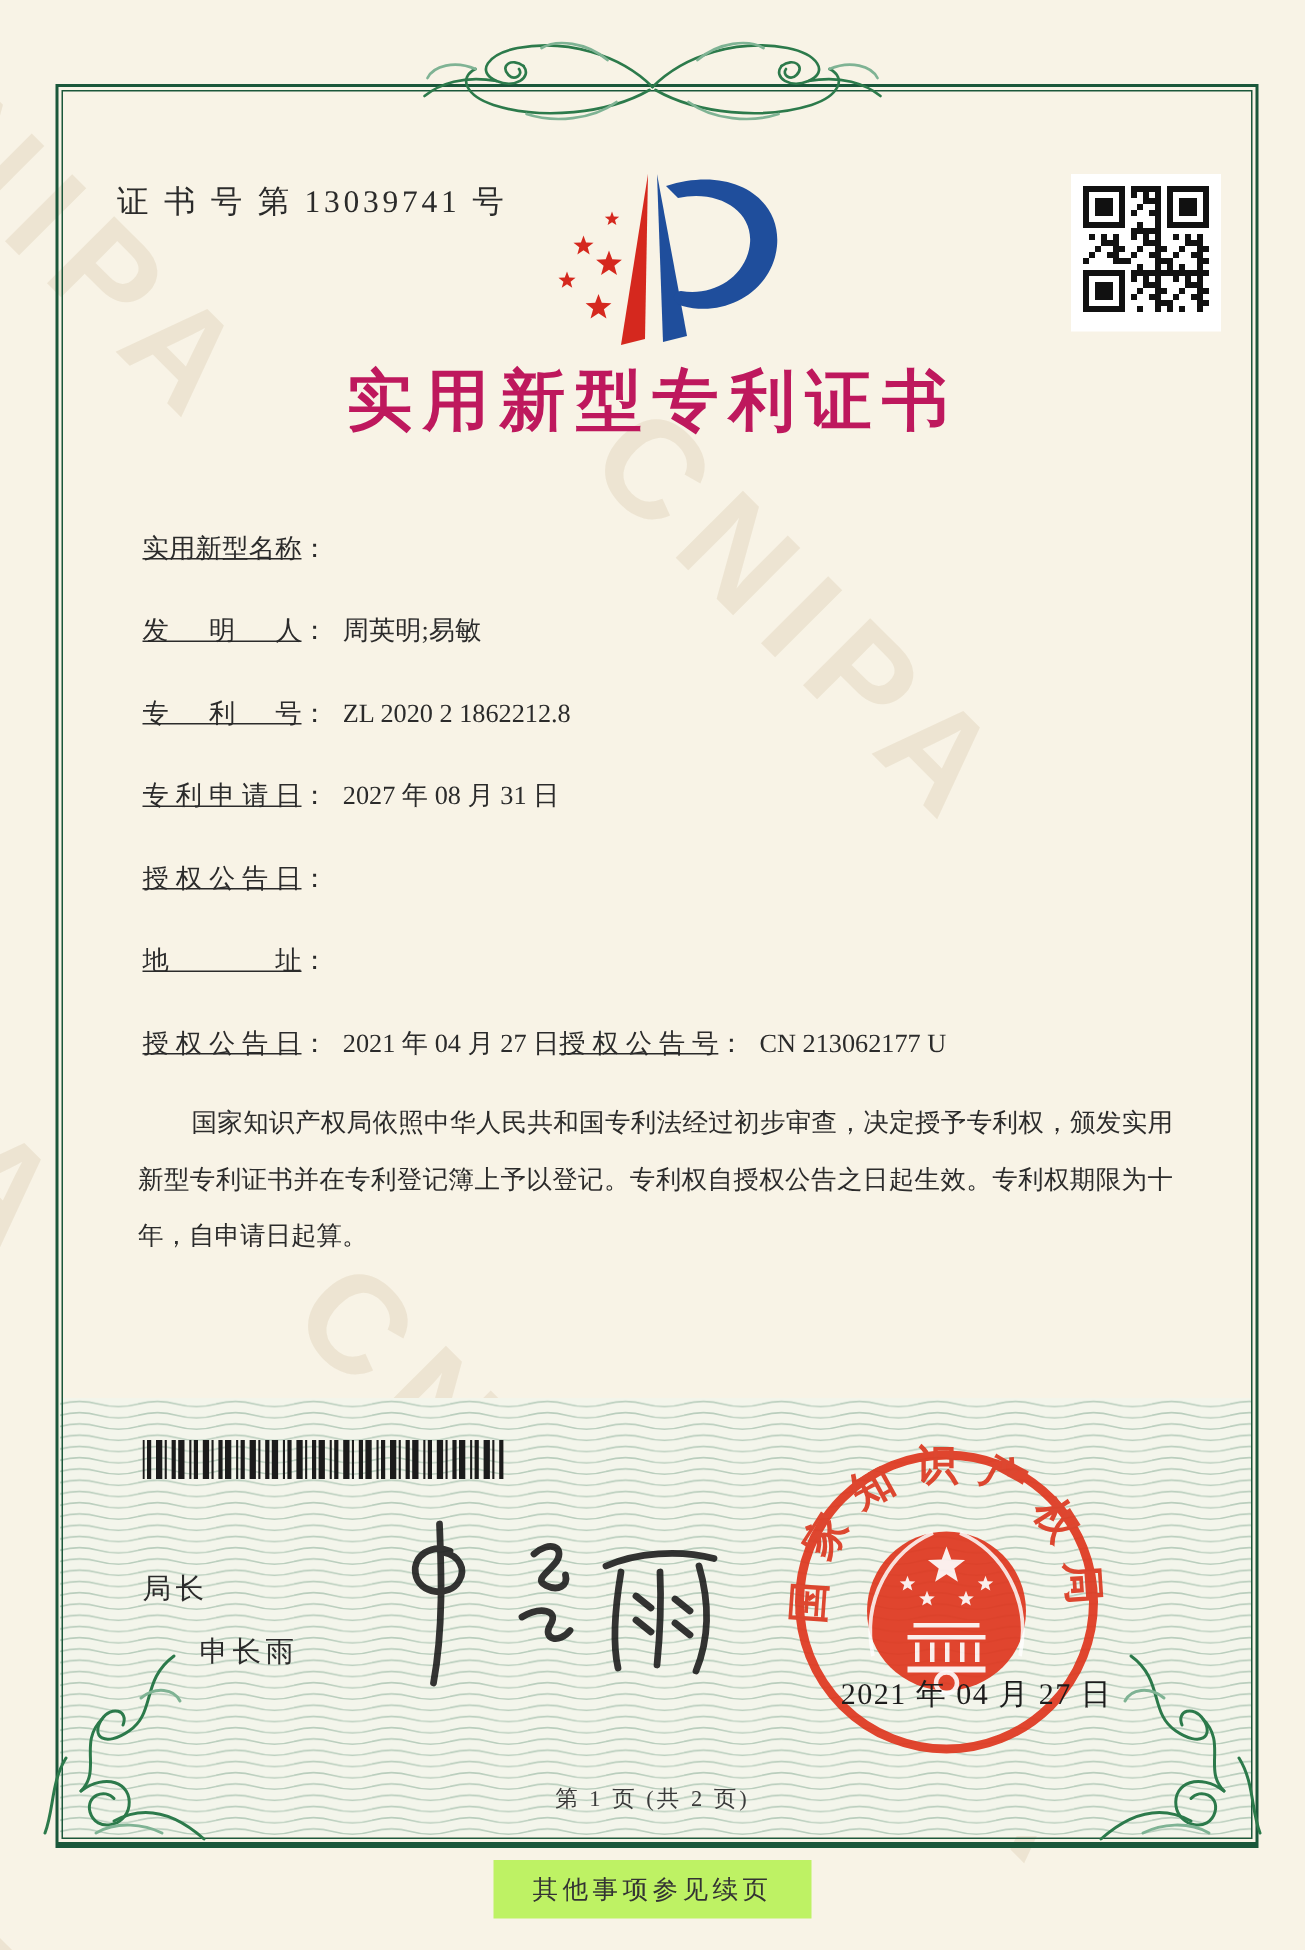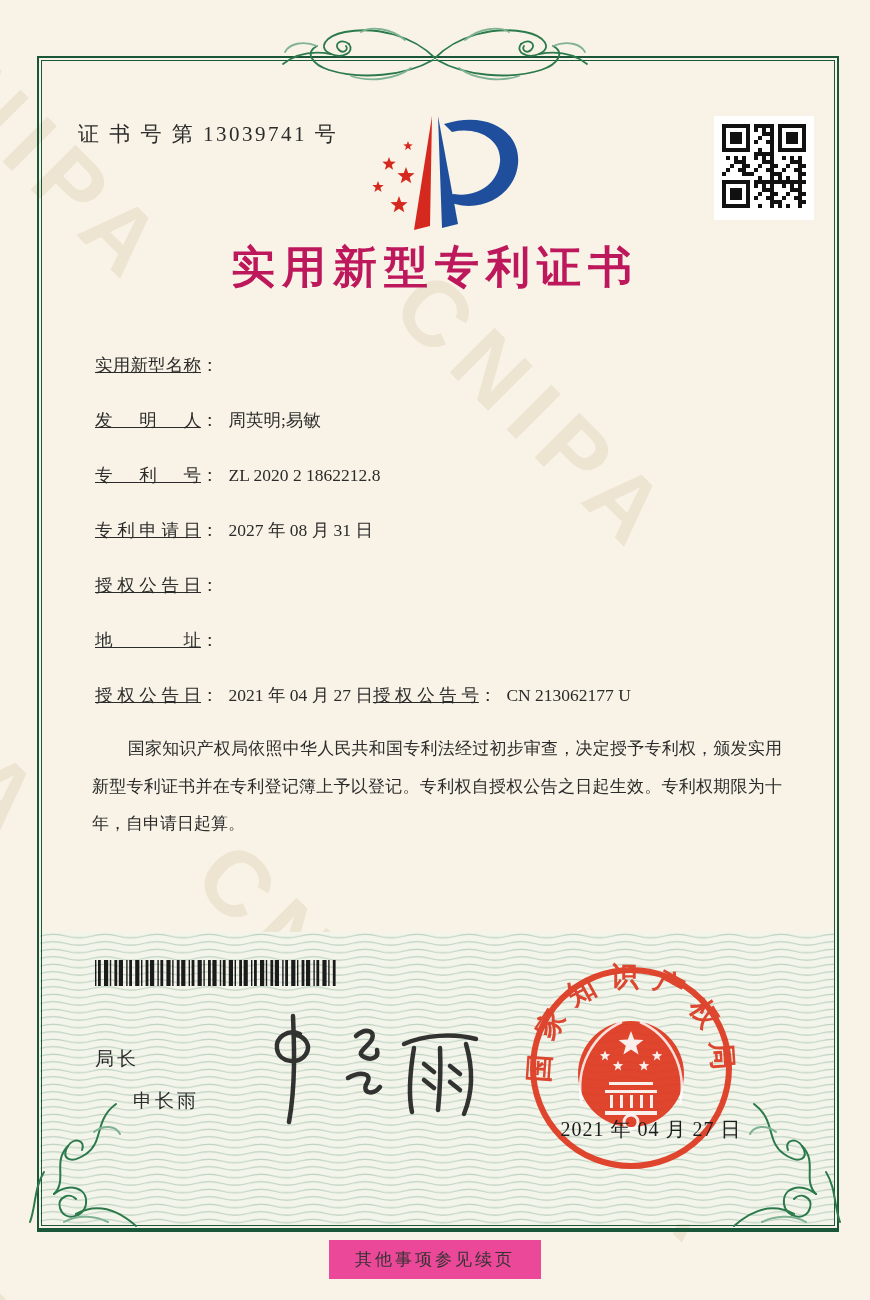--- a/index.html
+++ b/index.html
@@ -51,21 +51,21 @@
   #signature{position:absolute;left:248px;top:1012px;z-index:3;}
 
   .seal{position:absolute;left:524px;top:956px;width:215px;height:225px;opacity:.93;z-index:3;}
   .seal-date{position:absolute;left:545px;top:1116px;width:212px;text-align:center;
              font-size:20px;color:#1c1c1c;letter-spacing:1px;z-index:4;}
 
   .page-info{position:absolute;left:0;top:1190px;width:100%;text-align:center;
              font-size:15px;letter-spacing:2px;color:#3a3a3a;z-index:3;}
 
   .footer-note{position:absolute;left:50%;top:1240px;transform:translateX(-50%);
-               background:#ec4899;padding:8px 26px;font-size:17px;letter-spacing:3px;
+               background:#bef264;padding:8px 26px;font-size:17px;letter-spacing:3px;
                color:#333;z-index:3;white-space:nowrap;}
 </style>
 </head>
 <body>
 
 <div class="page">
 
   <span class="wm" style="left:-56px;top:-16px">CNIPA</span>
   <span class="wm" style="left:448px;top:252px">CNIPA</span>
   <span class="wm" style="left:-178px;top:540px">CNIPA</span>
@@ -411,15 +411,16 @@
     </g>
     <circle cx="107" cy="166" r="7" fill="none" stroke="#fff" stroke-width="3" opacity="0.9"></circle>
     <path d="M58 148 C50 110 70 78 98 66" fill="none" stroke="#fff" stroke-width="2.5" opacity="0.85"></path>
     <path d="M156 148 C164 110 144 78 116 66" fill="none" stroke="#fff" stroke-width="2.5" opacity="0.85"></path>
     <text font-size="28" font-weight="bold" fill="#dc3a22" style="letter-spacing:13px" font-family="Liberation Serif, serif">
       <textPath href="#sealArc" startOffset="50%" text-anchor="middle">国家知识产权局</textPath>
     </text>
   </svg>
   <div class="seal-date">2021 年 04 月 27 日</div>
 
+  <div class="page-info">第 1 页 (共 2 页)</div>
   <div class="footer-note">其他事项参见续页</div>
 
 </div>
 
 </body></html>

